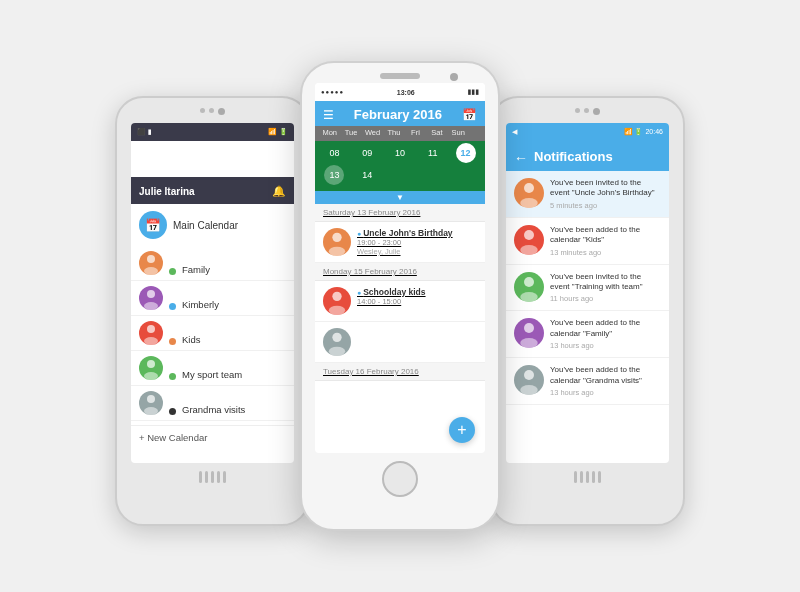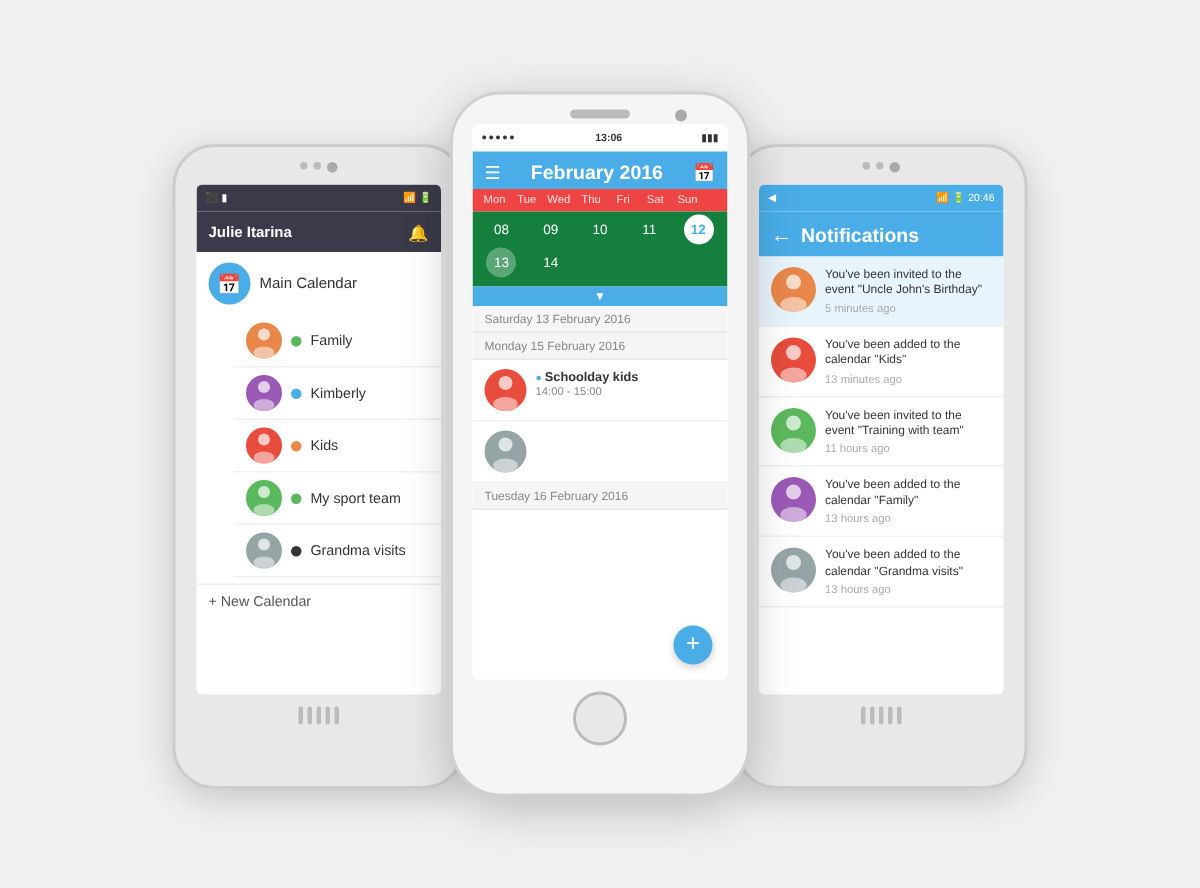--- a/index.html
+++ b/index.html
@@ -156,38 +156,38 @@
       color: #333;
     }
 
     
     .cal-list-header {
       background: #3a3a4a;
       padding: 8px 8px 6px 8px;
       display: flex;
       align-items: center;
       justify-content: space-between;
+      margin-top: 36px;
     }
     .cal-list-header .user-name {
       color: #fff;
       font-size: 10px;
       font-weight: 600;
     }
     .cal-list-header .notif-icon {
       color: #fff;
       font-size: 11px;
     }
 
     .cal-list-item {
       display: flex;
-      align-items: center;
+      align-items: flex-end;
       padding: 5px 8px;
       border-bottom: 1px solid #f0f0f0;
       gap: 6px;
-      margin-left: 25px;
     }
     .cal-list-item .avatar-placeholder {
       width: 24px;
       height: 24px;
       border-radius: 50%;
       flex-shrink: 0;
       display: flex;
       align-items: center;
       justify-content: center;
       font-size: 9px;
@@ -256,21 +256,21 @@
       flex: 1;
     }
     .cal-header .icon {
       color: #fff;
       font-size: 12px;
     }
 
     .cal-weekdays {
       display: grid;
       grid-template-columns: repeat(7, 1fr);
-      background: #ef4444;
+      background: #737373;
       padding: 2px 16px 4px 4px;
     }
     .cal-weekday {
       text-align: center;
       color: rgba(255,255,255,0.85);
       font-size: 7.5px;
       font-weight: 500;
     }
 
     .cal-days {
@@ -558,22 +558,35 @@
           <div class="cal-day">11</div>
           <div class="cal-day today">12</div>
           <div class="cal-day selected">13</div>
           <div class="cal-day">14</div>
         </div>
 
       <div class="cal-arrow">
         <span>▼</span>
       </div>
 
-      <div id="events-container" style="overflow-y:auto; flex:1; position:relative;">
+      <div id="events-container" style="overflow-y:auto; flex:1; position:relative;text-decoration:underline;">
       <div class="event-section-header">Saturday 13 February 2016</div>
+          <div class="event-item">
+        <div class="event-avatar-placeholder" style="background:#e8874a;">
+          <svg viewBox="0 0 24 24" style="width:100%;height:100%;">
+            <circle cx="12" cy="8" r="4" fill="rgba(255,255,255,0.7)"></circle>
+            <ellipse cx="12" cy="20" rx="7" ry="4" fill="rgba(255,255,255,0.5)"></ellipse>
+          </svg>
+        </div>
+        <div class="event-details">
+          <div class="event-title">Uncle John's Birthday</div>
+          <div class="event-time">19:00 - 23:00</div>
+          <div class="event-people">Wesley, Julie</div>
+        </div>
+      </div>
           <div class="event-section-header">Monday 15 February 2016</div>
           <div class="event-item">
         <div class="event-avatar-placeholder" style="background:#e74c3c;">
           <svg viewBox="0 0 24 24" style="width:100%;height:100%;">
             <circle cx="12" cy="8" r="4" fill="rgba(255,255,255,0.7)"></circle>
             <ellipse cx="12" cy="20" rx="7" ry="4" fill="rgba(255,255,255,0.5)"></ellipse>
           </svg>
         </div>
         <div class="event-details">
           <div class="event-title">Schoolday kids</div>

